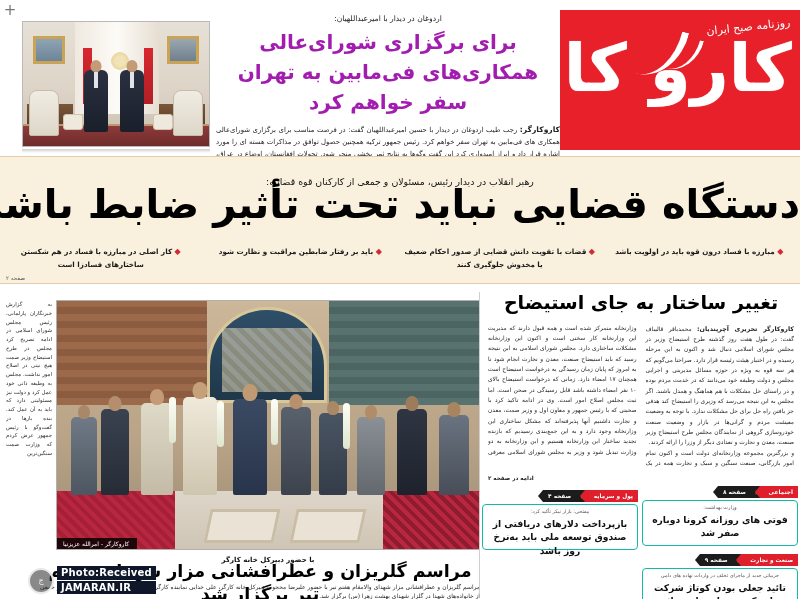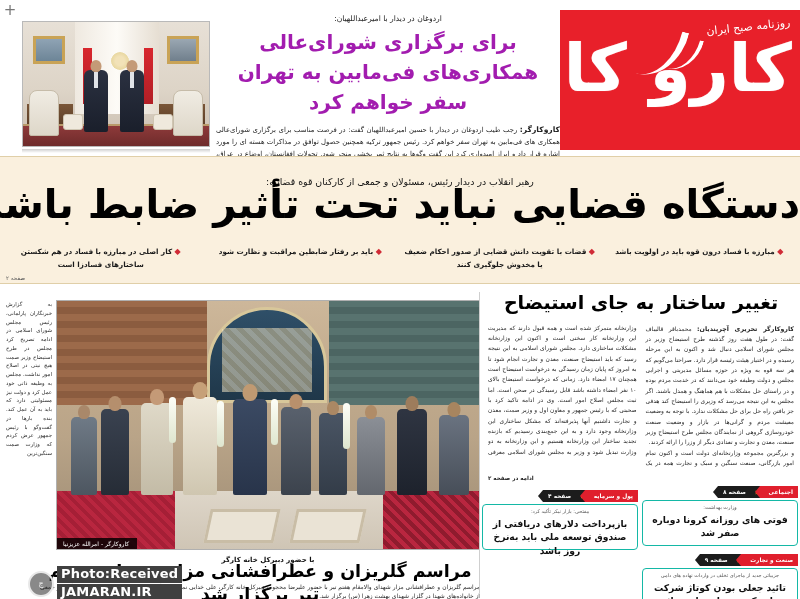--- a/index.html
+++ b/index.html
@@ -318,22 +318,22 @@
   .wm-logo {
     width: 26px; height: 26px; border-radius: 50%;
     border: 2px solid #e8e8e8;
     background: rgba(40,40,40,.55);
     color: #efefef; font-size: 8px;
     display: flex; align-items: center; justify-content: center;
     font-family: "DejaVu Serif", "Liberation Serif", serif;
   }
   .wm-text { line-height: 1.15; }
   .wm-text div {
-    background: #404040; color: #fff;
-    font-size: 13px; font-weight: bold;
+    background: #0f172a; color: #fff;
+    font-size: 10px; font-weight: bold;
     padding: 1px 4px; margin-bottom: 1px;
     letter-spacing: .2px;
     font-family: "DejaVu Sans", "Liberation Sans", sans-serif;
   }
 
   
   .cap-kicker {
     position: absolute; left: 56px; width: 424px; top: 556px;
     text-align: center; font-size: 7px; font-weight: bold; color: #111;
   }

